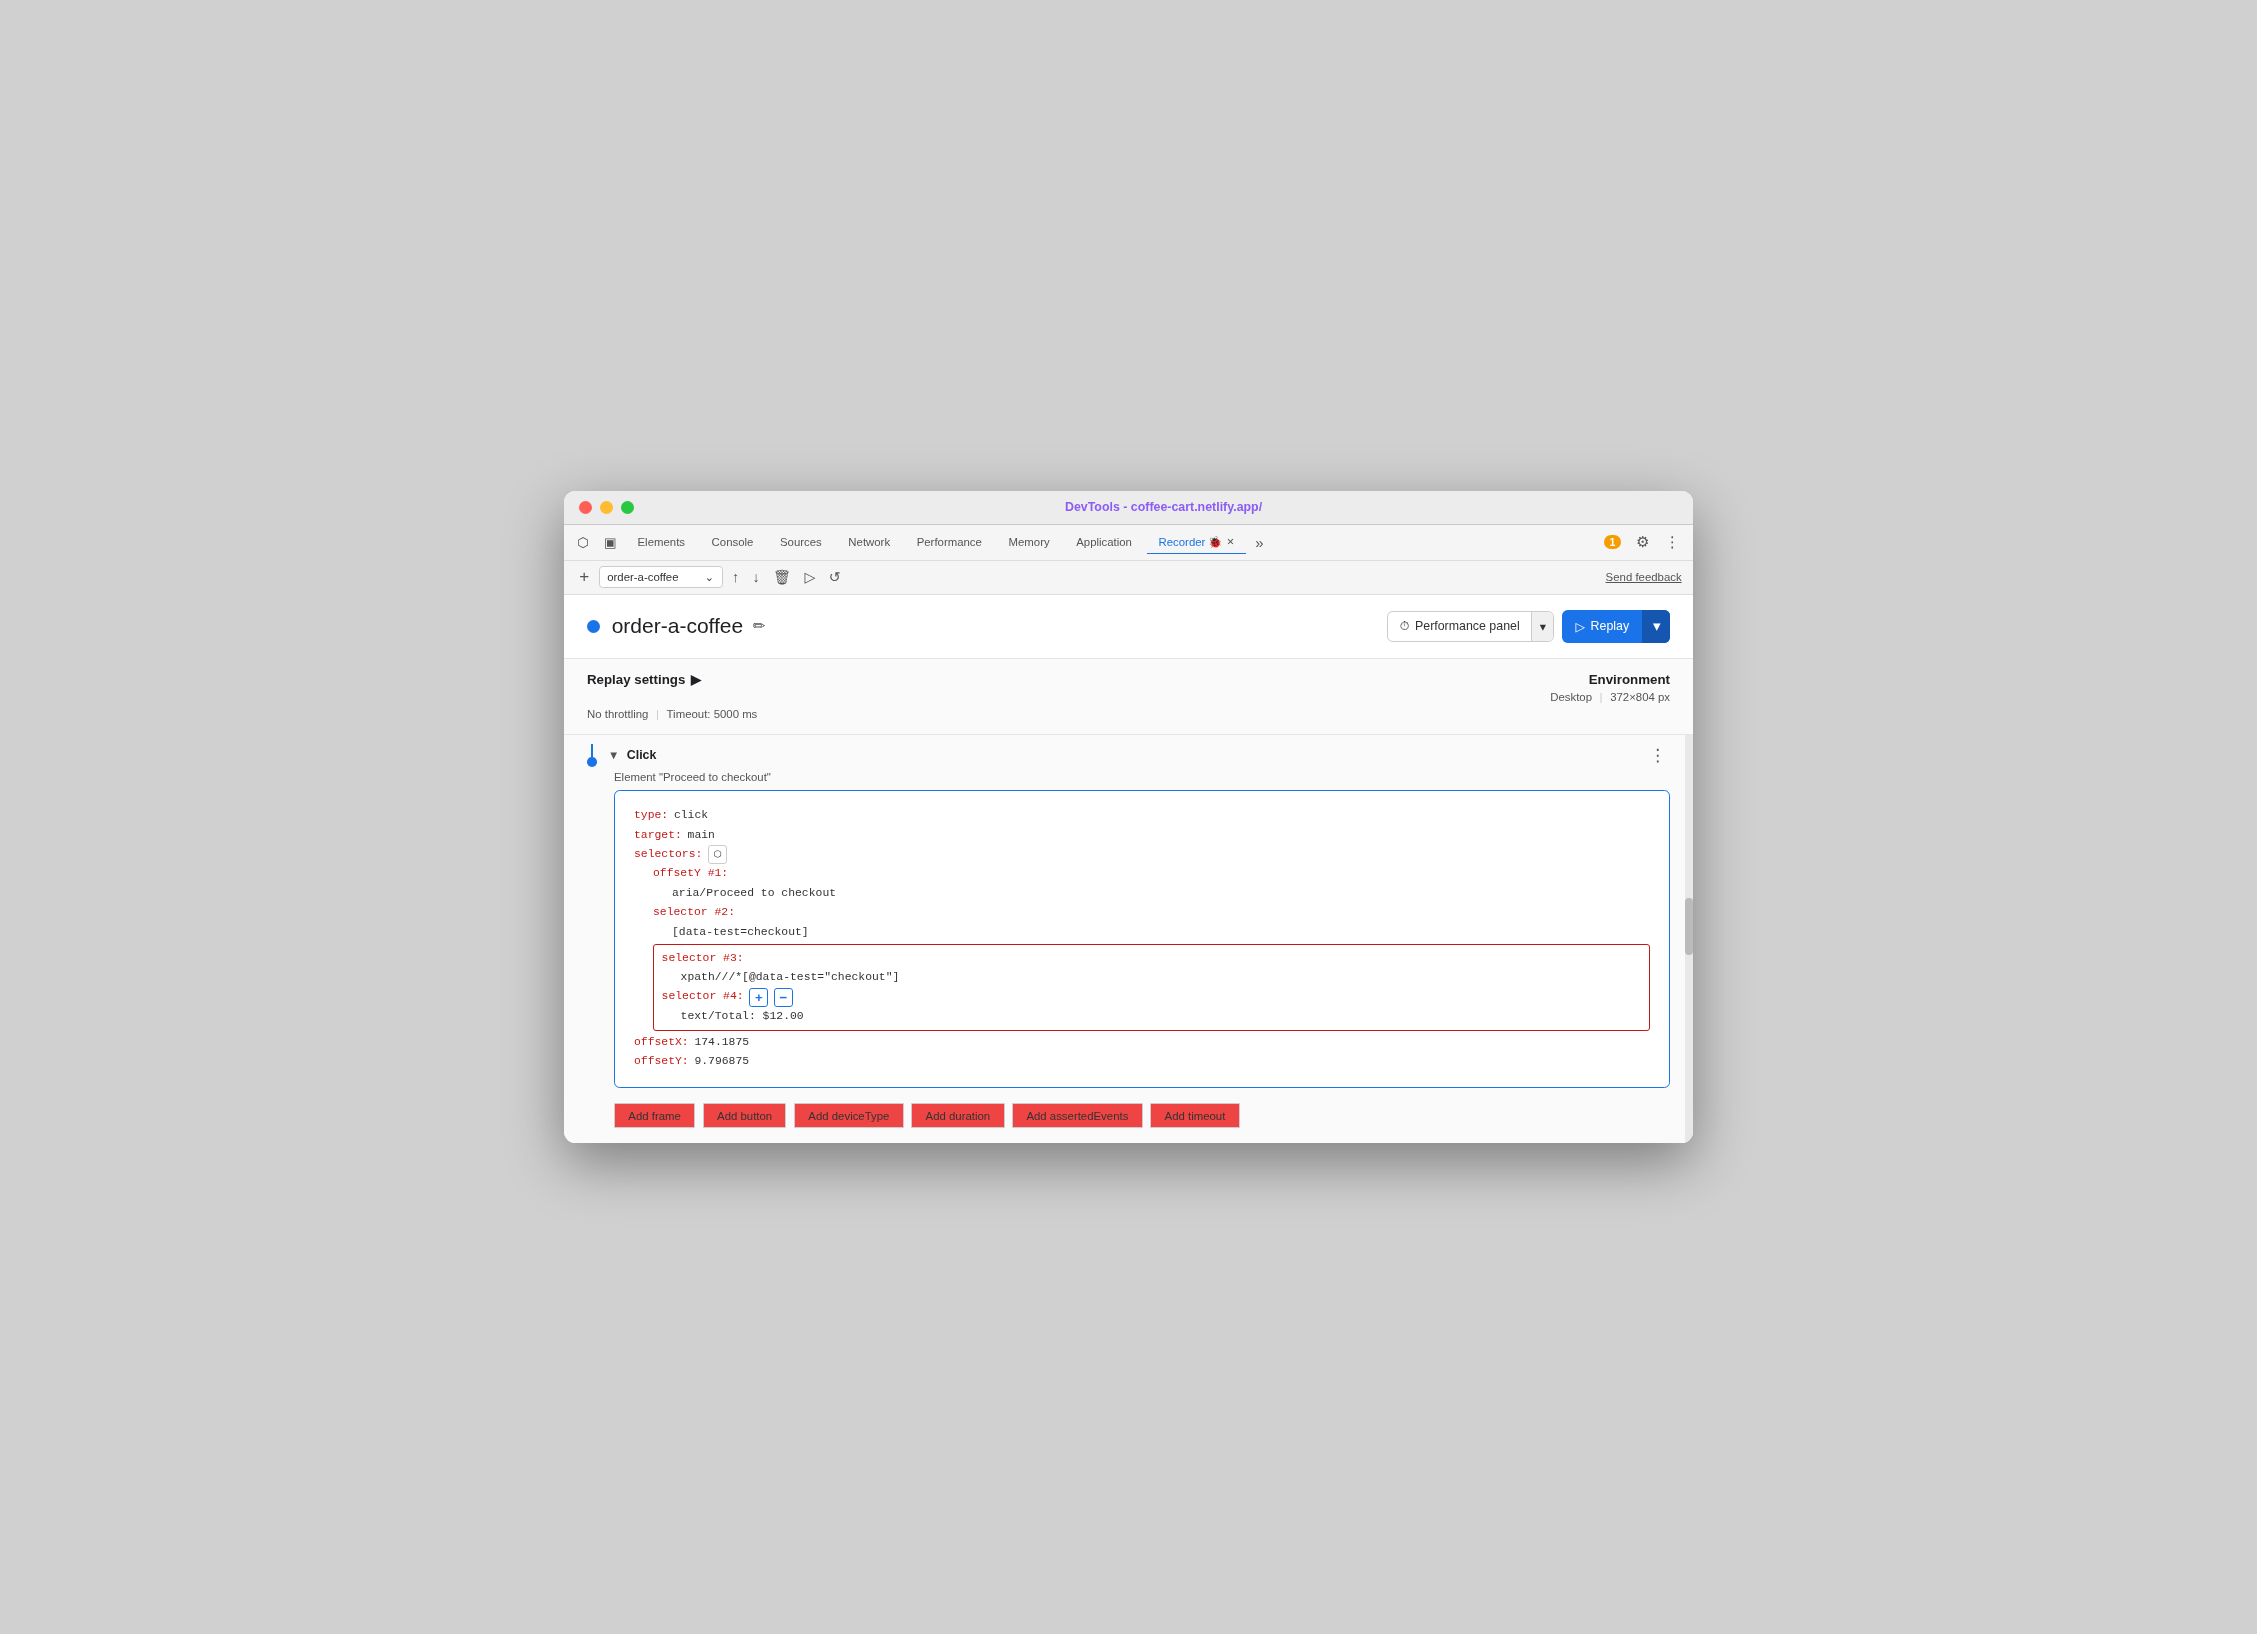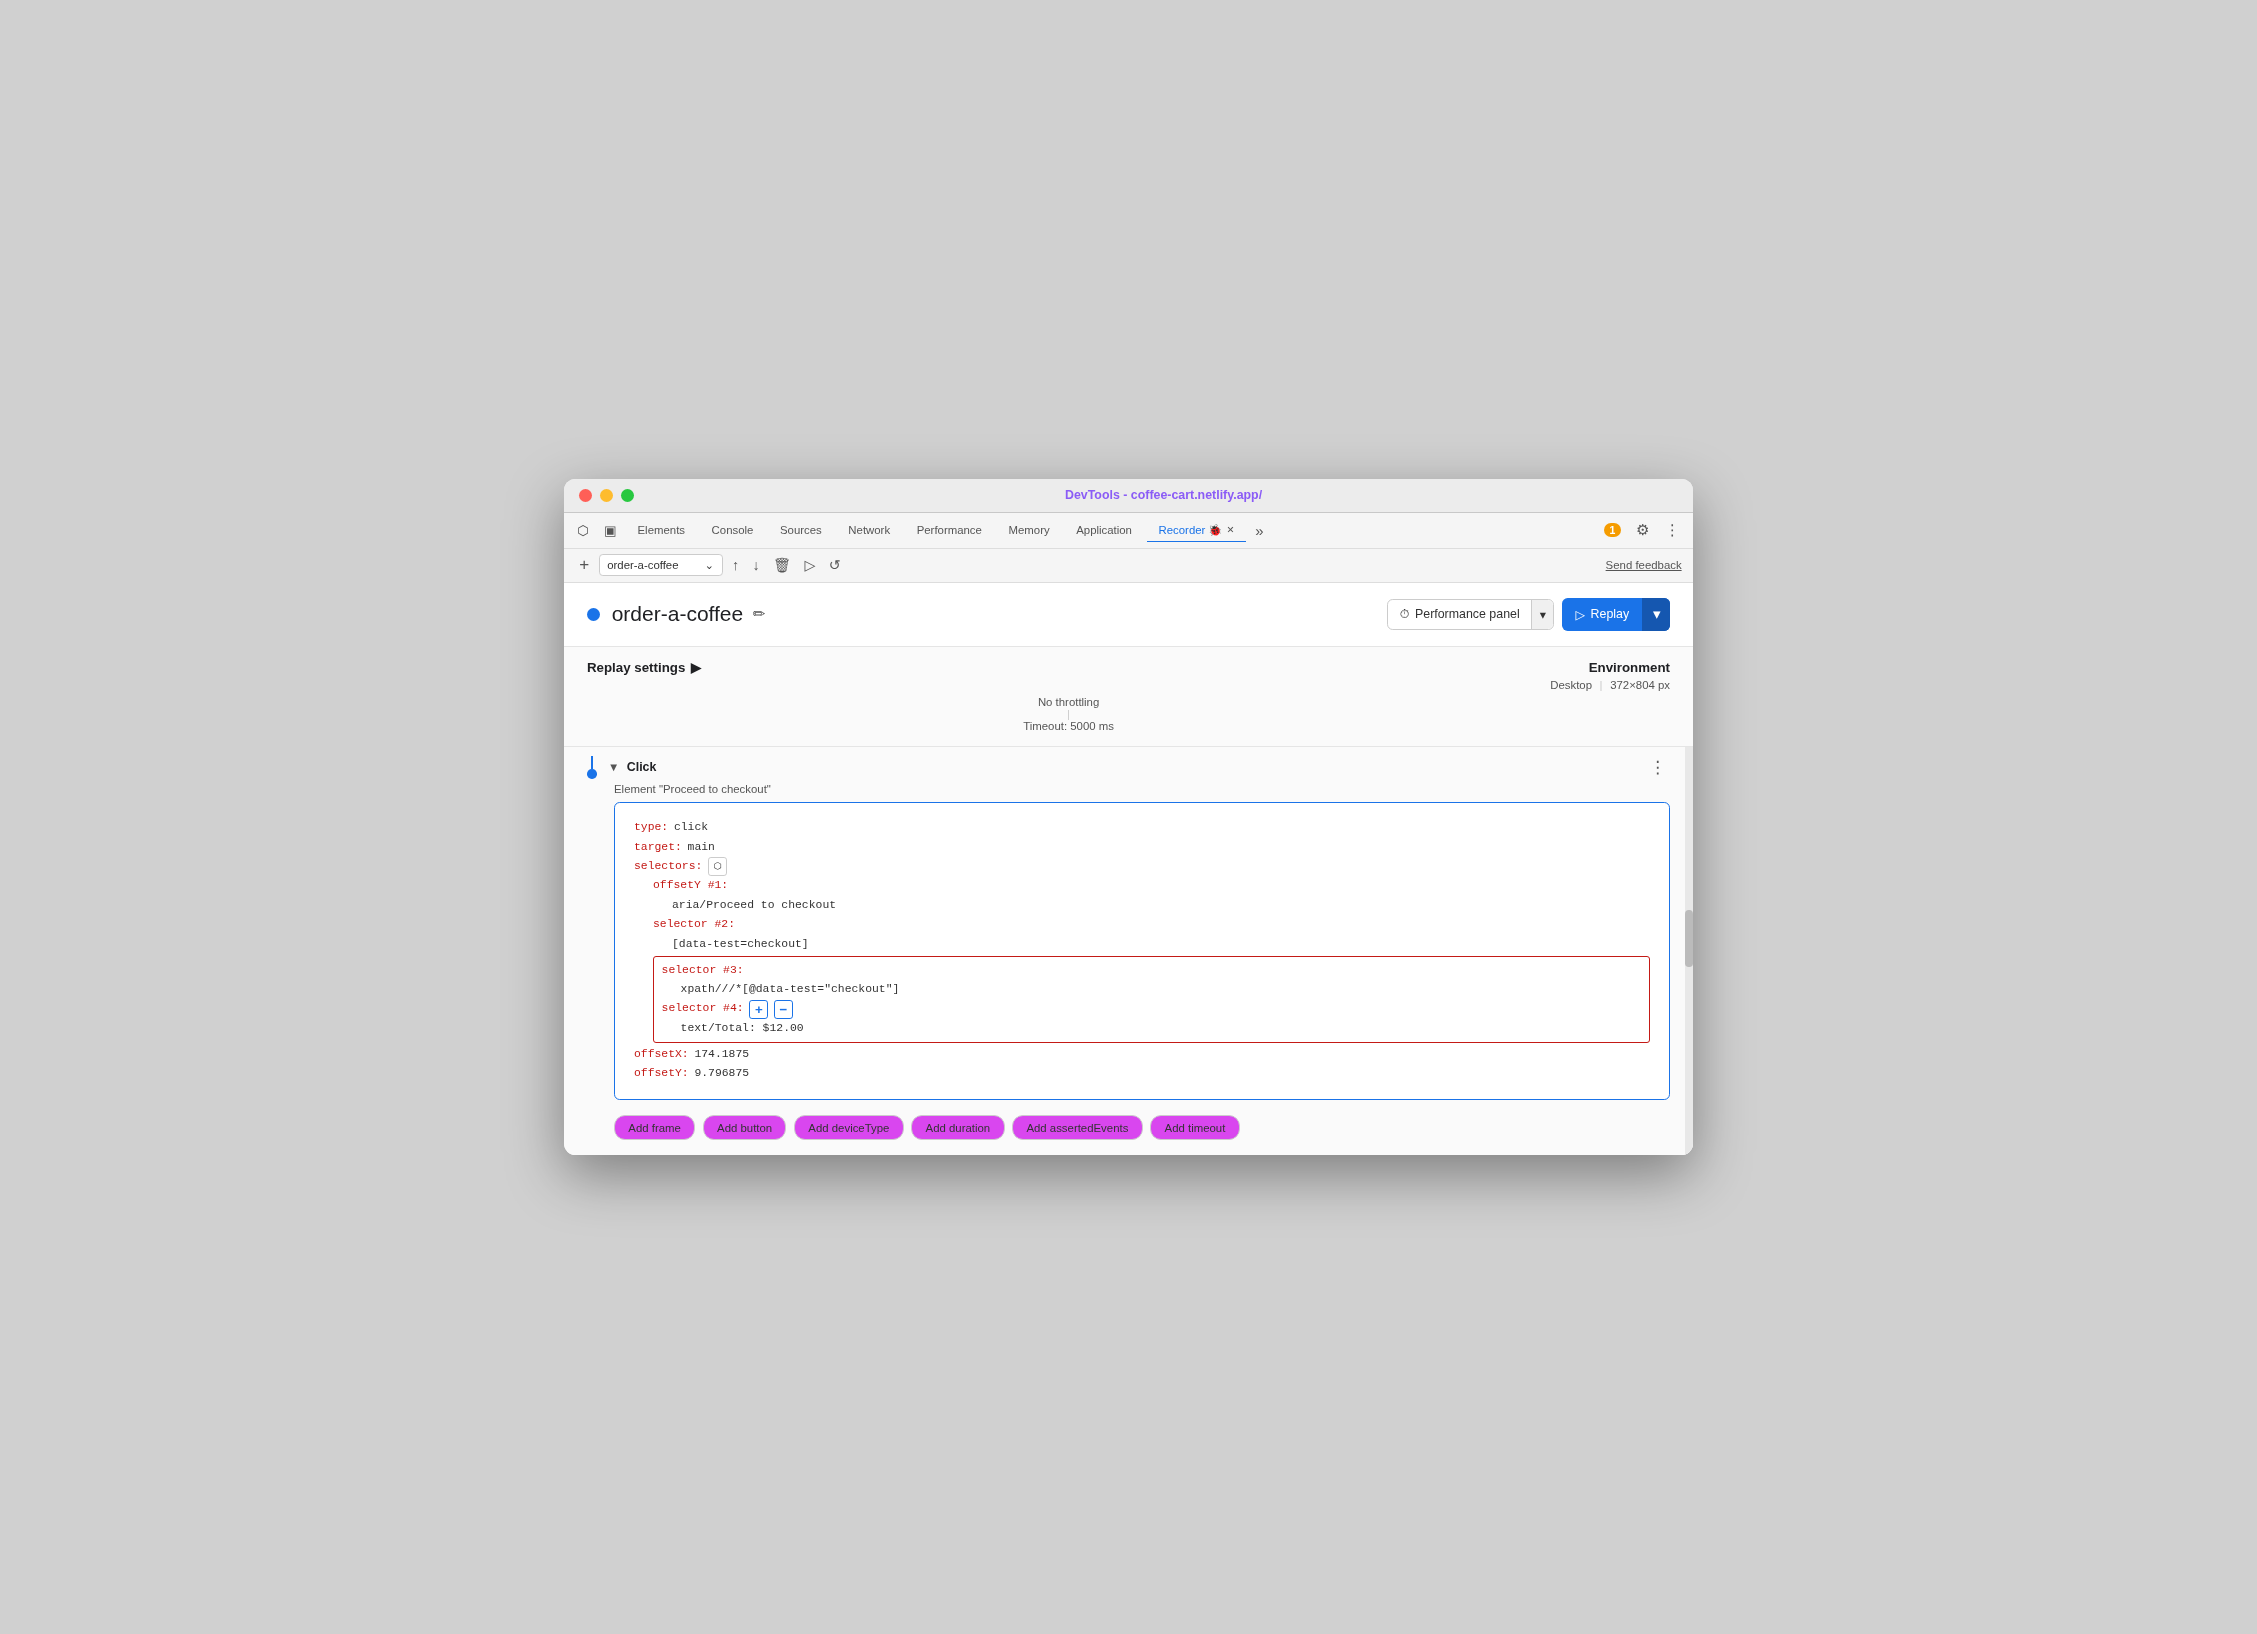--- a/index.html
+++ b/index.html
@@ -224,21 +224,20 @@
       color: #202124;
       margin-bottom: 21px;
       cursor: pointer;
     }
     .replay-settings-subtitle {
       font-size: 11.4px;
       color: #555;
       display: flex;
       gap: 0;
       align-items: center;
-      flex-direction: column;
     }
     .replay-settings-subtitle .divider {
       margin: 0 7.6px;
       color: #ccc;
     }
     .replay-settings-right {
       text-align: right;
     }
     .env-label {
       font-size: 13.3px;
@@ -350,23 +349,23 @@
       font-weight: bold;
     }
     
     .action-buttons {
       display: flex;
       gap: 7.6px;
       padding: 7.6px 0 15px 27px;
       flex-wrap: wrap;
     }
     .action-btn {
-      background: #d946ef;
+      background: #ef4444;
       border: 1px solid #ccc;
-      border-radius: 11px;
+      border-radius: 1px;
       padding: 5.7px 13.3px;
       font-size: 11.4px;
       color: #333;
       cursor: pointer;
     }
     
     .scroll-area {
       position: relative;
     }
     .scrollbar-track {

